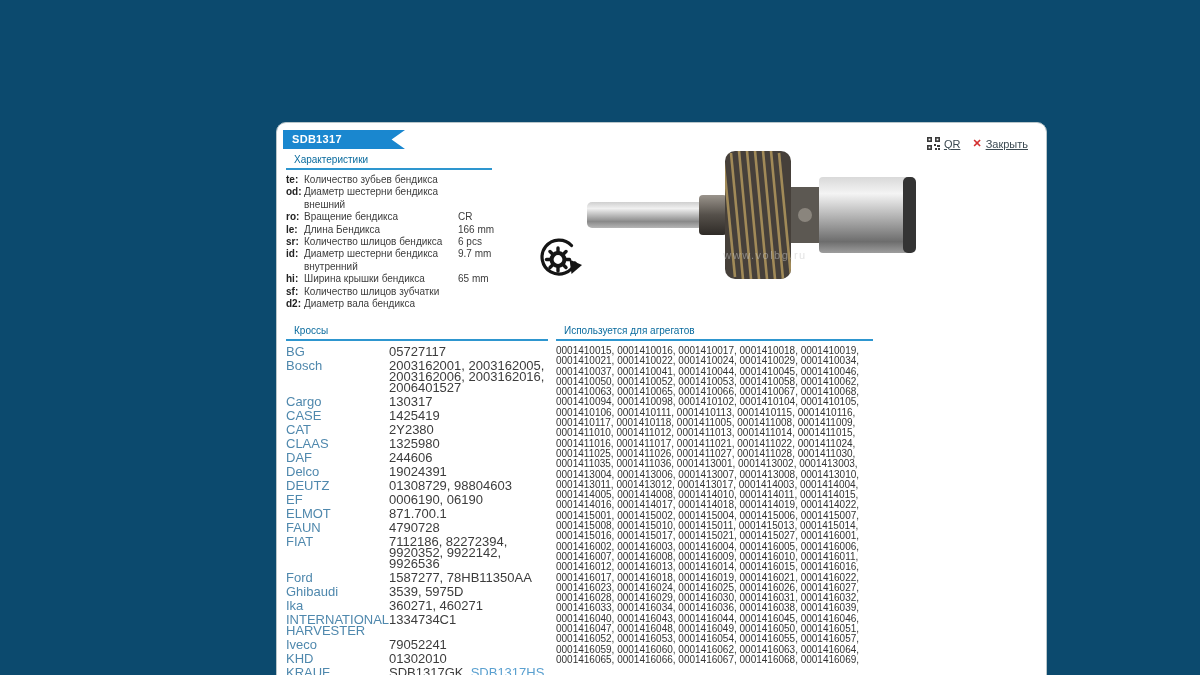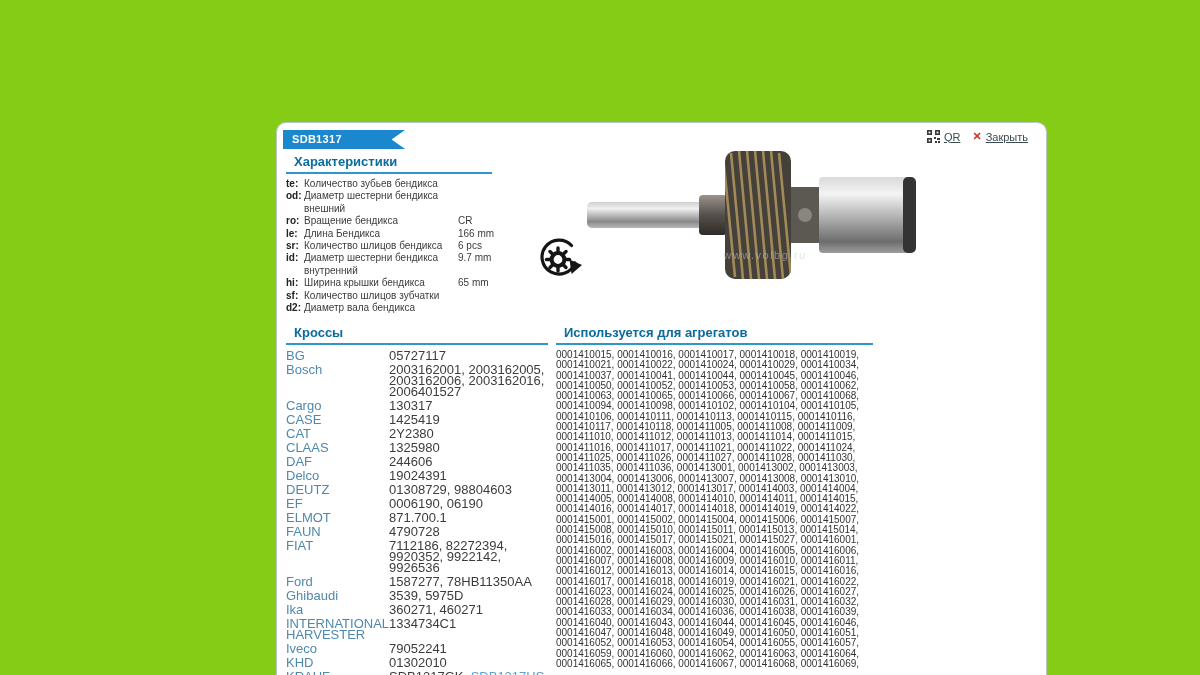--- a/index.html
+++ b/index.html
@@ -1,34 +1,34 @@
 <!DOCTYPE html>
 <html style="--banner: #1a87cf; --title: #0a6b9e; --underline: #2e96cf; --link: #4f88ad; --link2: #5aa0d0; --close-x: #d42f2f;"><head>
 <meta charset="utf-8">
 <style>
   * { margin:0; padding:0; box-sizing:border-box; }
   html,body { width:1200px; height:675px; background:#fff; overflow:hidden;
               font-family:"Liberation Sans", sans-serif; }
-  .stage { position:relative; width:1200px; height:675px; background:#84cc16; }
+  .stage { position:relative; width:1200px; height:675px; background:#0c4a6e; }
 
   .panel { position:absolute; left:276px; top:122px; width:771px; height:600px;
            background:#fff; border:1px solid #b9c6ca; border-radius:10px; }
 
   
   .banner { position:absolute; left:6px; top:7px; width:122px; height:19px;
             background:var(--banner,#1a87cf); color:#fff; font-size:11px; font-weight:bold;
             line-height:19px; padding-left:9px; letter-spacing:.3px;
             clip-path:polygon(0 0, 100% 0, 89% 50%, 100% 100%, 0 100%); }
-  .toplinks { position:absolute; right:18px; top:7px; display:flex; align-items:center; gap:4px;
+  .toplinks { position:absolute; right:18px; top:14px; display:flex; align-items:center; gap:4px;
               font-size:11px; }
   .toplinks a { color:#3c4a52; text-decoration:underline; cursor:pointer; }
   .xmark { color:var(--close-x,#d42f2f); font-weight:bold; font-size:11px; margin-left:8px; }
 
   
-  .sec-title { color:var(--title,#0a6b9e); font-weight:bold; font-size:13px;
+  .sec-title { color:var(--title,#0a6b9e); font-weight:normal; font-size:10px;
                padding:0 0 3px 8px; border-bottom:2px solid var(--underline,#2e96cf); }
 
   
   .chars { position:absolute; left:9px; top:31px; width:206px; }
   .chars-table { margin-top:4px; }
   .char-row { display:grid; grid-template-columns:18px 152px 1fr; font-size:10px;
               line-height:12.4px; color:#3c3c3c; }
   .char-key { font-weight:bold; color:#222; }
   .char-val { white-space:nowrap; padding-left:2px; }
 

